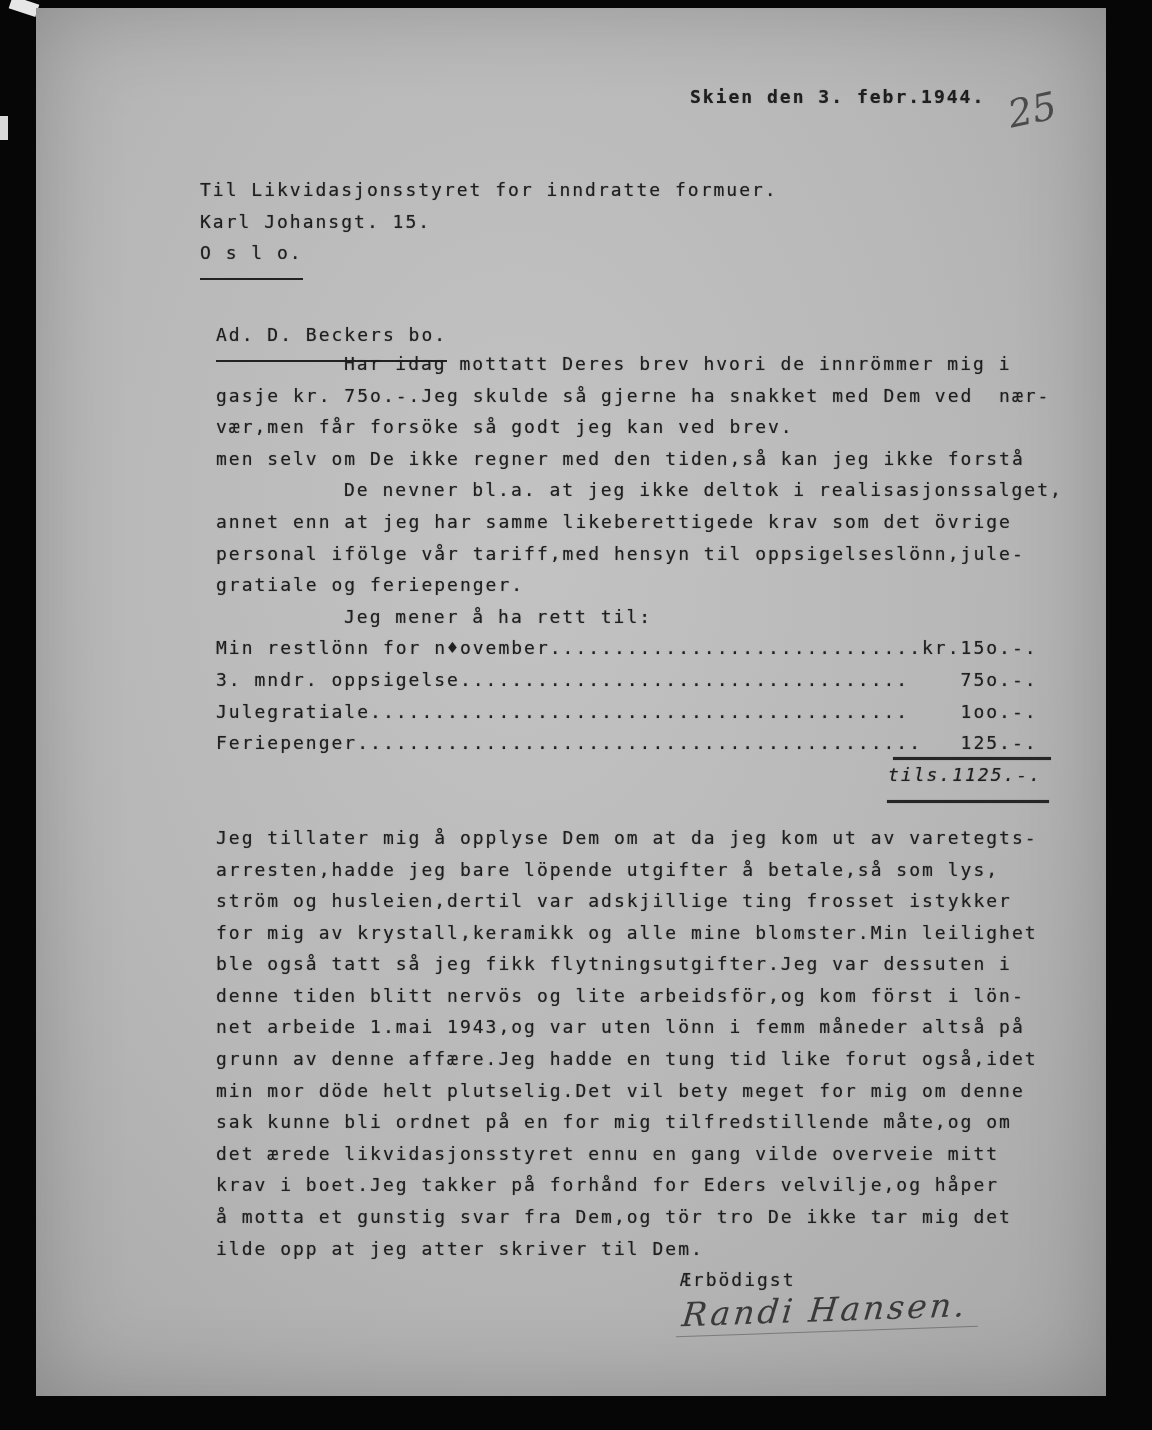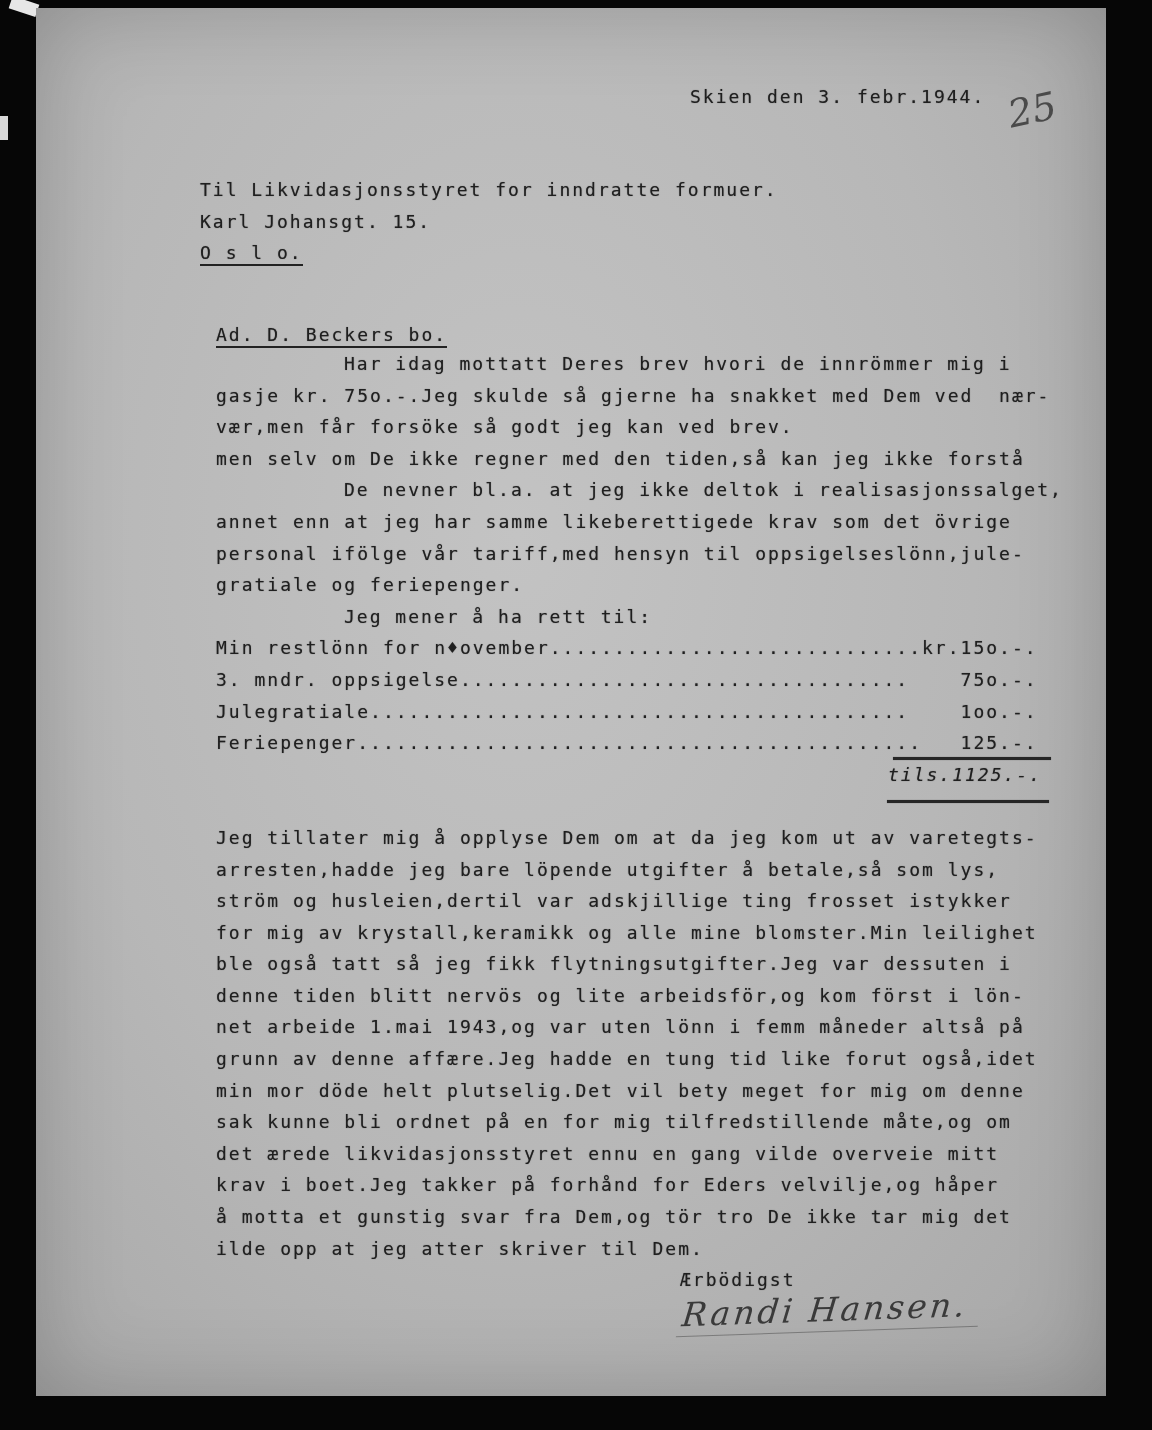--- a/index.html
+++ b/index.html
@@ -18,32 +18,32 @@
     box-shadow: inset 0 0 90px rgba(0,0,0,0.20);
   }
   .tw {
     font-family: "DejaVu Sans Mono", "Liberation Mono", monospace;
     font-size: 18px;
     letter-spacing: 2px;
     color: #1f1f1f;
     text-shadow: 0 0 1px rgba(25,25,25,0.55);
     white-space: pre;
   }
-  .dateline { position: absolute; left: 654px; top: 78px; }
+  .dateline { position: absolute; left: 654px; top: 78px; font-weight: bold; }
   .pagenum {
     position: absolute; left: 972px; top: 80px;
     font-family: "DejaVu Serif", "Liberation Serif", serif;
     font-style: italic;
     font-size: 38px;
     color: #4a4a4a;
     transform: rotate(-12deg);
   }
   .recipient { position: absolute; left: 164px; top: 166px; }
   .recipient .tline { line-height: 31.6px; }
-  .underlined { border-bottom: 2px solid #222; padding-bottom: 1px; }
+  .underlined { border-bottom: 2px solid #222; padding-bottom: 15px; }
   .subject { position: absolute; left: 180px; top: 316px; }
   .bodyflow { position: absolute; left: 180px; top: 340px; width: 860px; }
   .tline { line-height: 31.6px; height: 31.6px; }
   .indent { padding-left: 128px; }
   .tils { padding-left: 672px; font-style: italic; }
   .closing { padding-left: 464px; }
   .spacer { height: 31.6px; }
   .rule {
     position: absolute;
     background: #262626;

